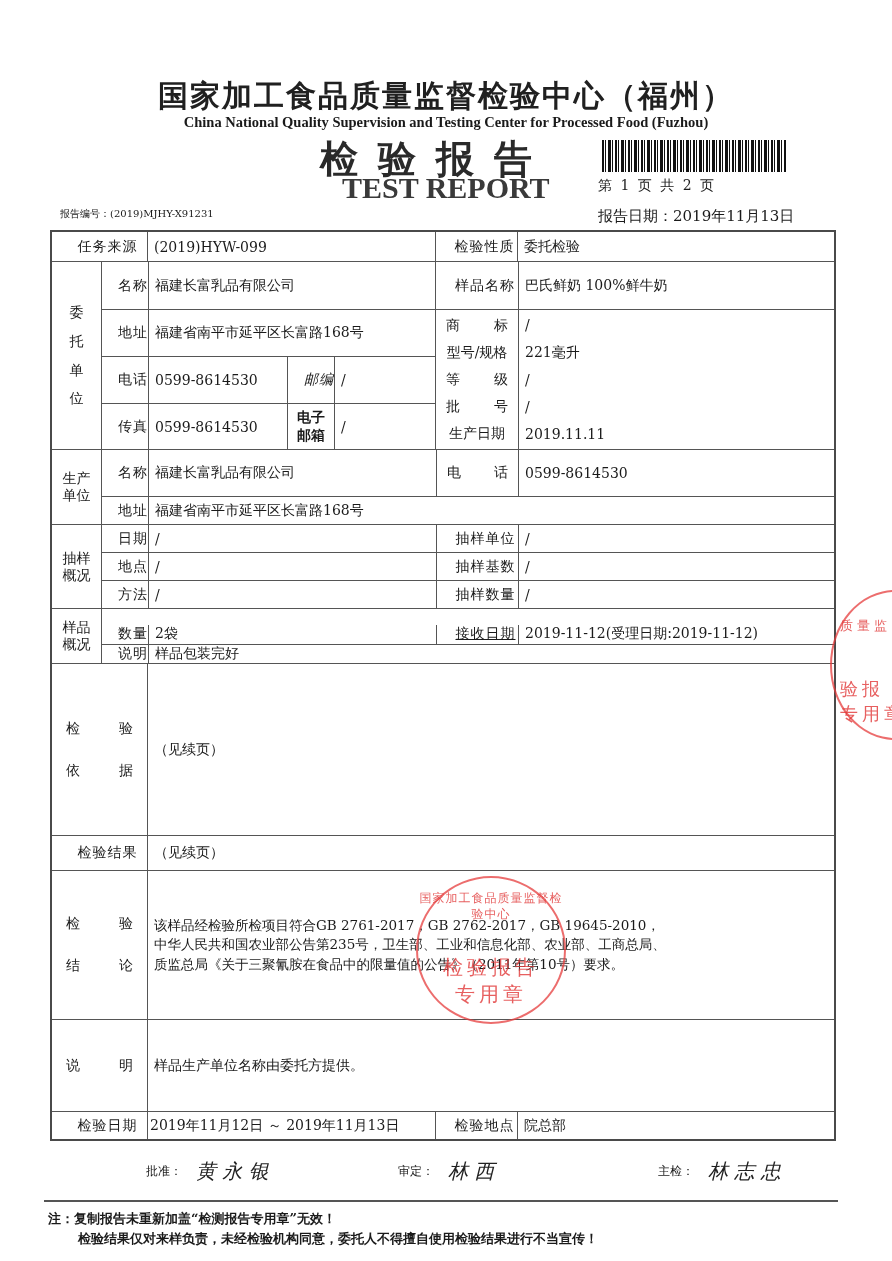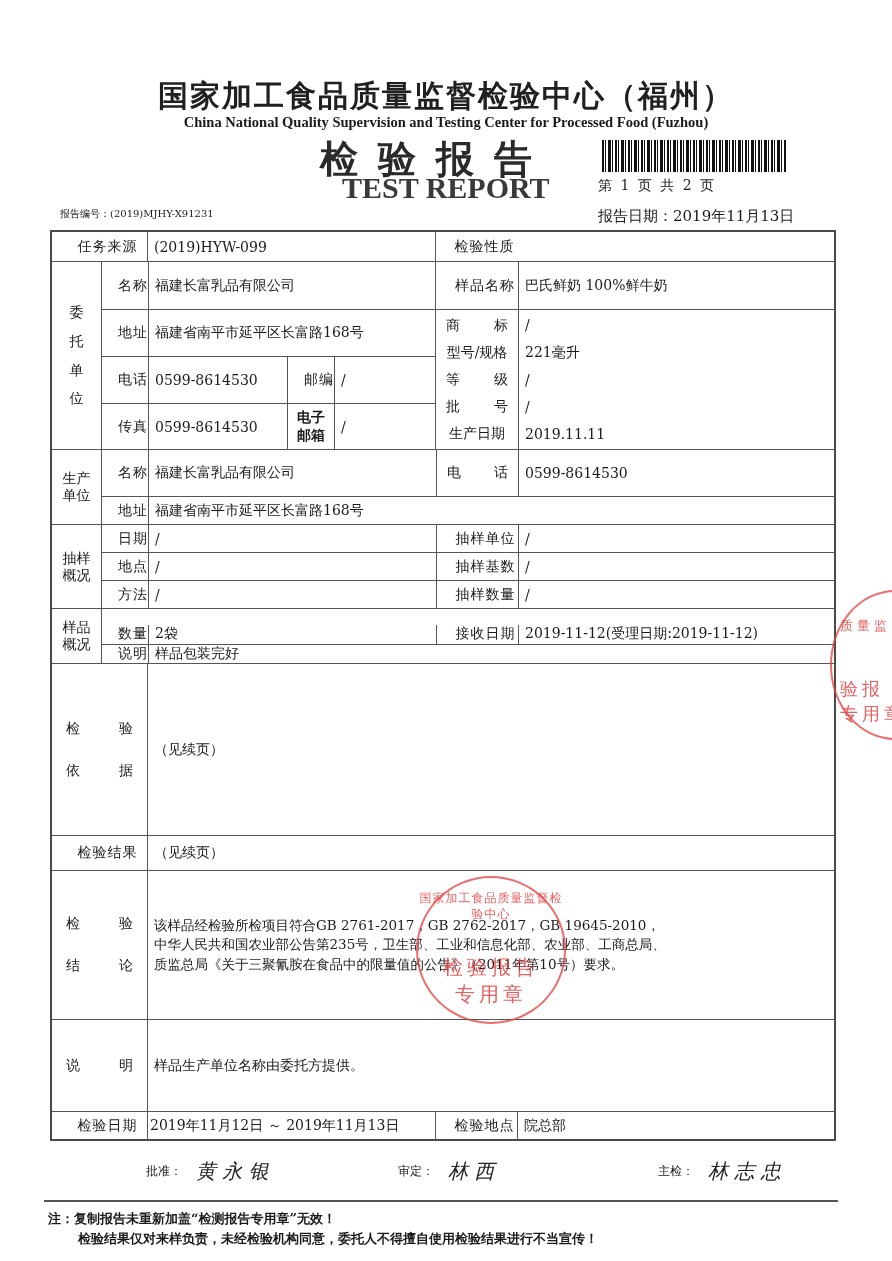--- a/index.html
+++ b/index.html
@@ -58,20 +58,21 @@
 <div class="abs page-info">第 1 页  共 2 页</div>
 <div class="abs meta-left">报告编号：(2019)MJHY-X91231</div>
 <div class="abs meta-right">报告日期：2019年11月13日</div>
 
 <div class="tbl">
 
   <div class="row" style="height:29px;">
     <div class="cell lbl" style="width:95px;">任务来源</div>
     <div class="cell" style="width:288px;">(2019)HYW-099</div>
     <div class="cell lbl" style="width:82px;">检验性质</div>
+    <div class="cell" style="flex:1;">委托检验</div>
   </div>
 
   <div class="grp" style="height:188px;">
     <div class="grp-lbl" style="line-height:2.05;">
       <span>委</span>
       <span>托</span>
       <span>单</span>
       <span>位</span>
     </div>
     <div class="grp-body" style="flex:none; width:334px;">
@@ -79,21 +80,21 @@
         <div class="cell lbl" style="width:46px;">名称</div>
         <div class="cell" style="flex:1;">福建长富乳品有限公司</div>
       </div>
       <div class="sub" style="height:47px;">
         <div class="cell lbl" style="width:46px;">地址</div>
         <div class="cell" style="flex:1;">福建省南平市延平区长富路168号</div>
       </div>
       <div class="sub" style="height:47px;">
         <div class="cell lbl" style="width:46px;">电话</div>
         <div class="cell" style="width:139px;">0599-8614530</div>
-        <div class="cell lbl" style="width:47px;">邮编</div>
+        <div class="cell lbl" style="width:47px;font-style:italic;">邮编</div>
         <div class="cell" style="flex:1;">/</div>
       </div>
       <div class="sub" style="flex:1;">
         <div class="cell lbl" style="width:46px;">传真</div>
         <div class="cell" style="width:139px;">0599-8614530</div>
         <div class="cell vcol" style="width:47px;font-weight:bold;">
           <span>电子</span>
           <span>邮箱</span>
         </div>
         <div class="cell" style="flex:1;">/</div>
@@ -183,21 +184,21 @@
 
   <div class="grp" style="height:55px;">
     <div class="grp-lbl">
       <span>样品</span>
       <span>概况</span>
     </div>
     <div class="grp-body">
       <div class="sub" style="flex:1;margin-top:16px;">
         <div class="cell lbl" style="width:46px;">数量</div>
         <div class="cell" style="width:288px;">2袋</div>
-        <div class="cell lbl" style="width:82px;">接收日期</div>
+        <div class="cell lbl" style="width:82px;text-decoration:underline;">接收日期</div>
         <div class="cell" style="flex:1;">2019-11-12(受理日期:2019-11-12)</div>
       </div>
       <div class="sub" style="flex:1;">
         <div class="cell lbl" style="width:46px;">说明</div>
         <div class="cell" style="flex:1;">样品包装完好</div>
       </div>
     </div>
   </div>
 
   <div class="row" style="height:172px;">

